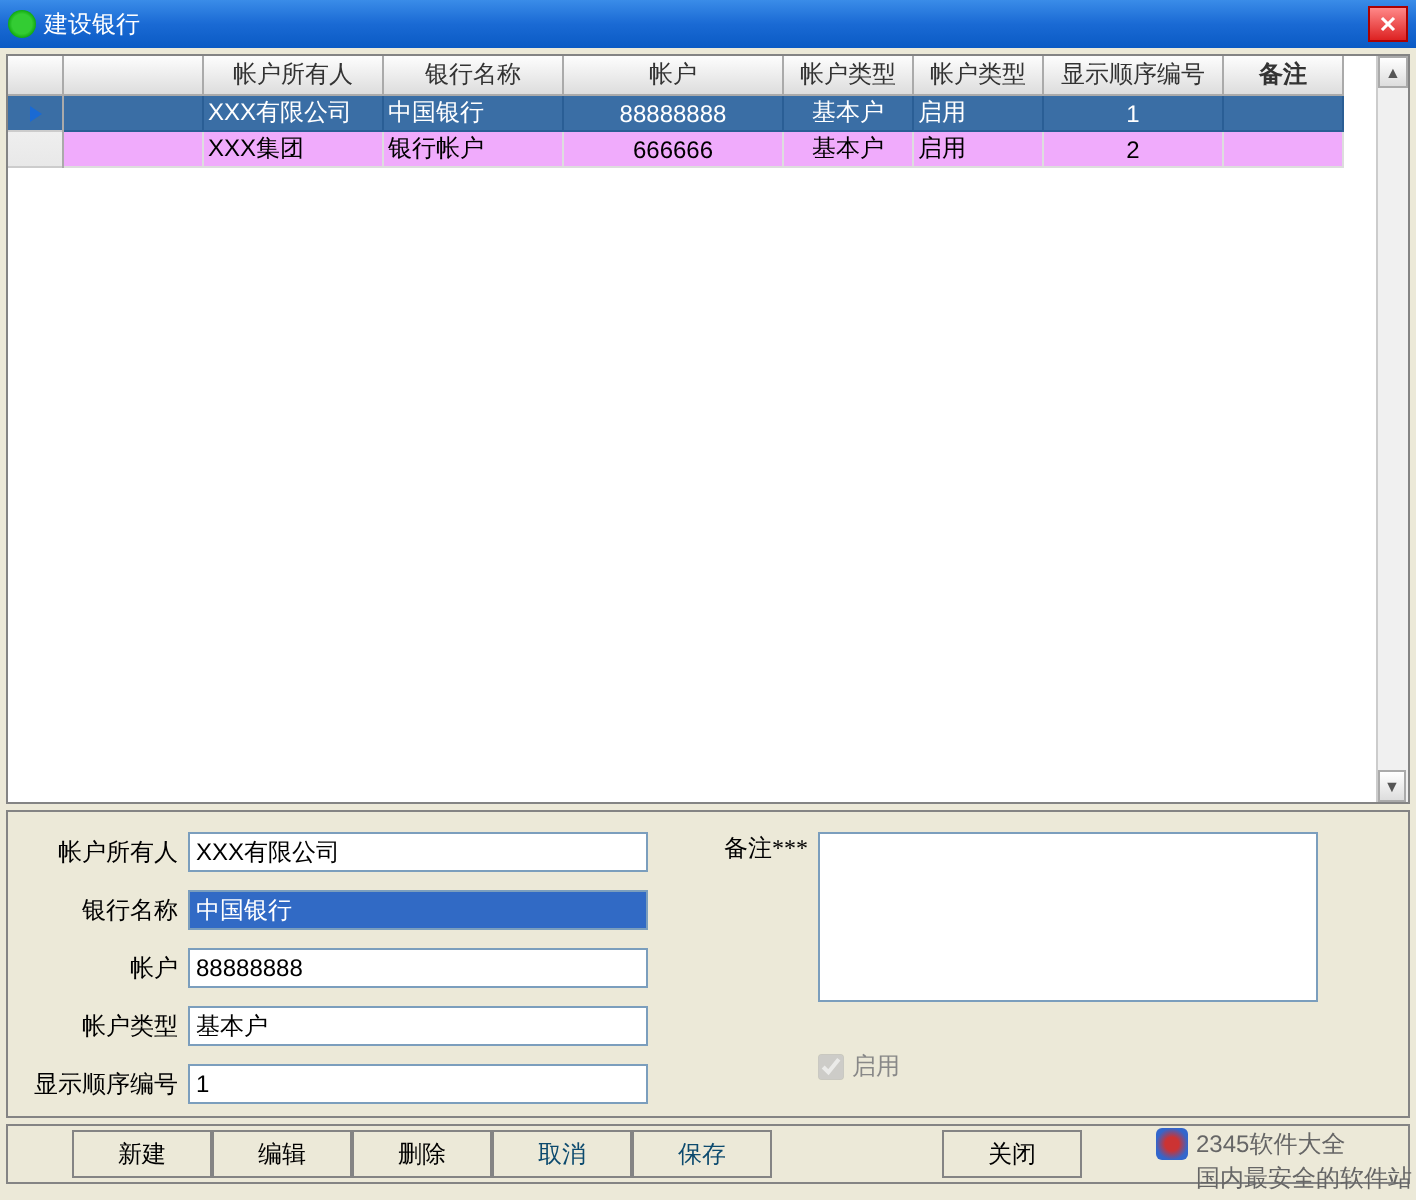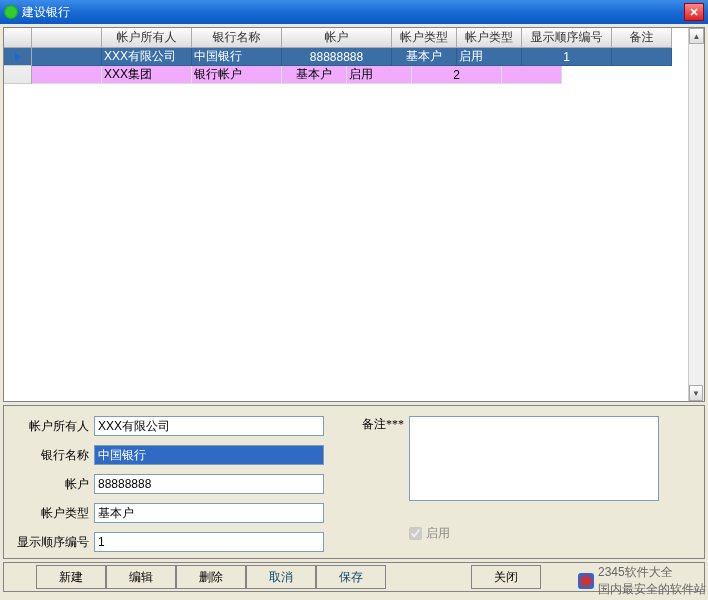--- a/index.html
+++ b/index.html
@@ -27,21 +27,21 @@
 .grid-cell { border-right: 1px solid #ddd; border-bottom: 1px solid #ddd; display: flex; align-items: center; padding: 0 2px; background: #f0abfc; overflow: hidden; white-space: nowrap; }
 .grid-cell.center { justify-content: center; }
 
 .col0 { width: 70px; }
 .col1 { width: 90px; }
 .col2 { width: 90px; }
 .col3 { width: 110px; }
 .col4 { width: 65px; }
 .col5 { width: 65px; }
 .col6 { width: 90px; }
-.col7 { width: 60px; }
+.col7 { width: 60px; font-weight: bold; }
 
 .watermark { position: absolute; top: 50%; left: 50%; transform: translate(-50%, -50%); color: #bbb; font-size: 26px; font-style: italic; font-family: Georgia, serif; pointer-events: none; font-weight: bold; }
 
 .scrollbar-v { position: absolute; right: 0; top: 0; width: 16px; height: 100%; background: #f0f0f0; border-left: 1px solid #ccc; }
 .scroll-arrow { height: 16px; background: linear-gradient(to bottom, #fff, #ddd); border: 1px solid #aaa; display: flex; align-items: center; justify-content: center; font-size: 8px; color: #555; }
 .scroll-arrow.bottom { position: absolute; bottom: 0; width: 14px; }
 
 .form-area { margin: 3px; padding: 10px 10px 6px 10px; border: 1px solid #848484; background: #ece9d8; display: flex; gap: 30px; }
 .form-col { display: flex; flex-direction: column; gap: 9px; }
 .form-col.left { width: 310px; }
@@ -53,21 +53,21 @@
 .remarks-textarea { width: 250px; height: 85px; border: 1px solid #7b9ebd; background: white; resize: none; padding: 3px; }
 .form-checkbox { width: 13px; height: 13px; margin-right: 4px; }
 .checkbox-row { display: flex; align-items: center; color: #888; margin-top: 15px; }
 
 .button-bar { margin: 3px; padding: 2px; border: 1px solid #848484; background: #ece9d8; display: flex; gap: 0; align-items: center; }
 .btn { width: 70px; height: 24px; background: #ece9d8; border: 1px solid #848484; cursor: pointer; display: flex; align-items: center; justify-content: center; }
 .btn.disabled { color: #0c4a6e; cursor: default; }
 .btn-spacer { flex: 1; }
 .btn-fixed-spacer { width: 85px; }
 
-.footer-logo { position: absolute; right: 2px; bottom: 2px; display: flex; align-items: center; gap: 4px; font-size: 11px; color: #666; }
+.footer-logo { position: absolute; right: 2px; bottom: 2px; display: flex; gap: 4px; font-size: 11px; color: #666; }
 .footer-logo .logo-ico { width: 16px; height: 16px; background: radial-gradient(circle, #c33 30%, #36c 70%); border-radius: 3px; }
 .footer-logo .sub { font-size: 12px; display: block; }
 </style>
 </head>
 <body>
 
 <div class="titlebar">
   <div class="icon"></div>
   <div class="title">建设银行</div>
   <div class="close-btn">✕</div>
@@ -100,20 +100,21 @@
         <div class="grid-cell col3 center">88888888</div>
         <div class="grid-cell col4 center">基本户</div>
         <div class="grid-cell col5">启用</div>
         <div class="grid-cell col6 center">1</div>
         <div class="grid-cell col7"></div>
       </div>
       <div class="grid-data-row">
         <div class="grid-cell col0"></div>
         <div class="grid-cell col1">XXX集团</div>
         <div class="grid-cell col2">银行帐户</div>
+        <div class="grid-cell col3 center">666666</div>
         <div class="grid-cell col4 center">基本户</div>
         <div class="grid-cell col5">启用</div>
         <div class="grid-cell col6 center">2</div>
         <div class="grid-cell col7"></div>
       </div>
     </div>
   </div>
   <div class="scrollbar-v">
     <div class="scroll-arrow">▲</div>
     <div class="scroll-arrow bottom">▼</div>

